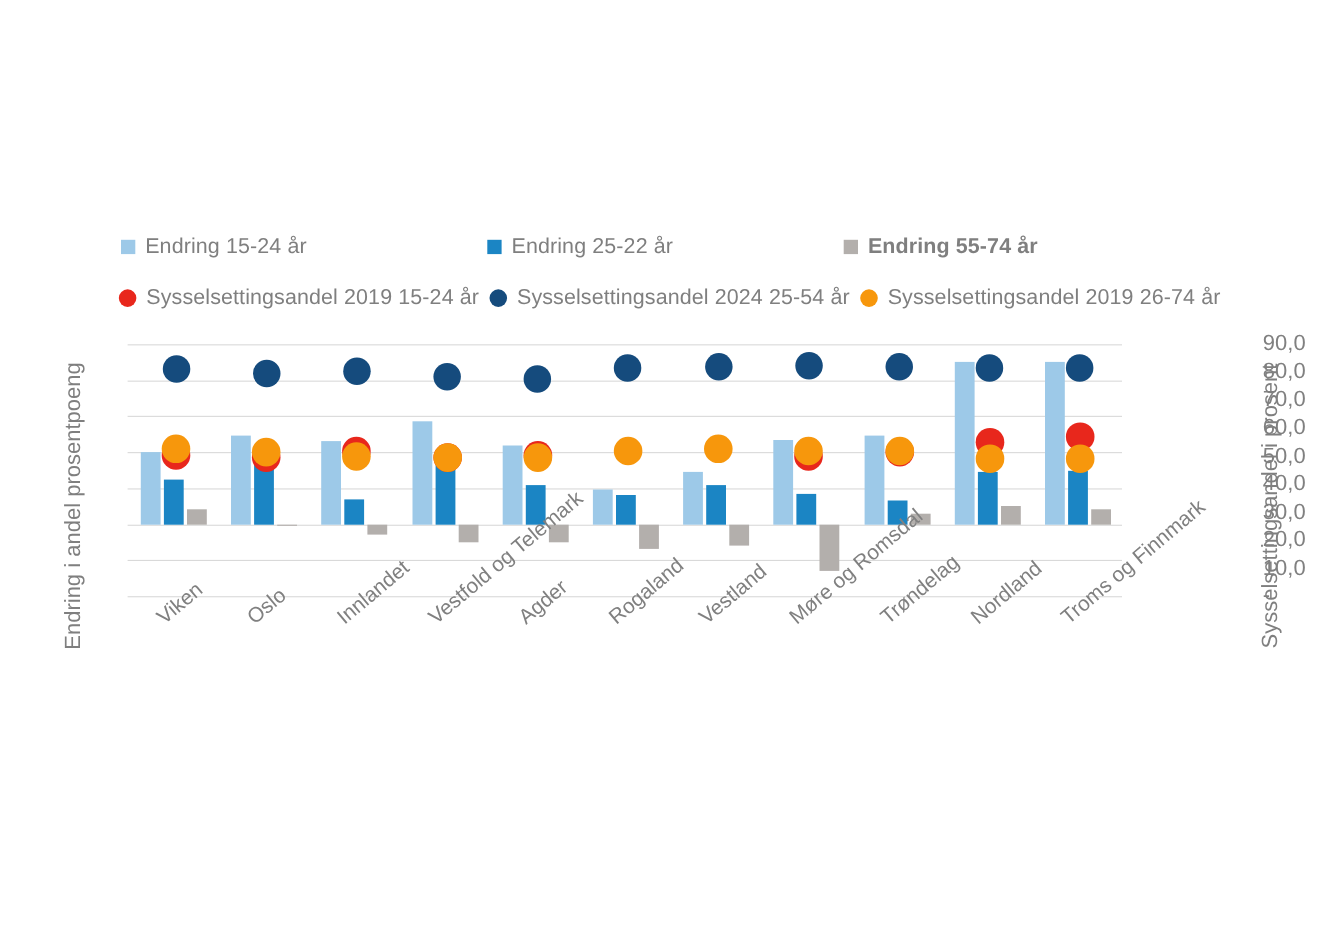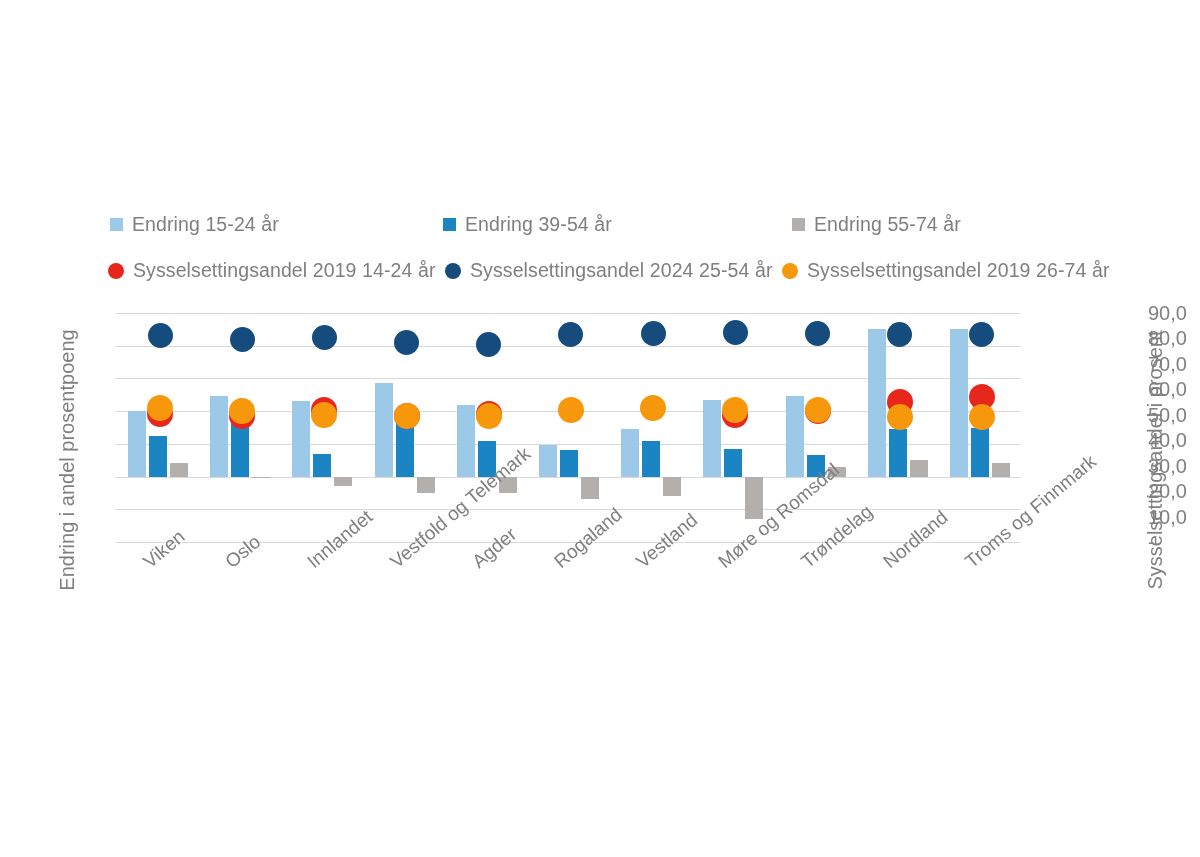--- a/index.html
+++ b/index.html
@@ -45,31 +45,31 @@
 <div id="chart-root">
 
   <div class="legend" style="top:213px;">
     <div class="legend-row" id="legend-row-1">
         <div class="legend-item" style="left: 110px;">
           <span class="swatch-square" style="background: rgb(157, 201, 232);"></span>
           <span class="lbl">Endring 15-24 år</span>
         </div>
         <div class="legend-item" style="left: 443px;">
           <span class="swatch-square" style="background: rgb(27, 133, 196);"></span>
-          <span class="lbl">Endring 39-54 år</span>
-        </div>
-        <div class="legend-item" style="left: 792px;">
+          <span class="lbl">Endring 25-22 år</span>
+        </div>
+        <div class="legend-item" style="left: 767px; font-weight: bold;">
           <span class="swatch-square" style="background: rgb(179, 175, 172);"></span>
           <span class="lbl">Endring 55-74 år</span>
         </div>
       </div>
     <div class="legend-row" id="legend-row-2" style="margin-top:14px;">
         <div class="legend-item" style="left: 108px;">
           <span class="swatch-dot" style="background: rgb(232, 39, 28);"></span>
-          <span class="lbl">Sysselsettingsandel 2019 14-24 år</span>
+          <span class="lbl">Sysselsettingsandel 2019 15-24 år</span>
         </div>
         <div class="legend-item" style="left: 445px;">
           <span class="swatch-dot" style="background: rgb(21, 75, 125);"></span>
           <span class="lbl">Sysselsettingsandel 2024 25-54 år</span>
         </div>
         <div class="legend-item" style="left: 782px;">
           <span class="swatch-dot" style="background: rgb(247, 151, 12);"></span>
           <span class="lbl">Sysselsettingsandel 2019 26-74 år</span>
         </div>
       </div>

